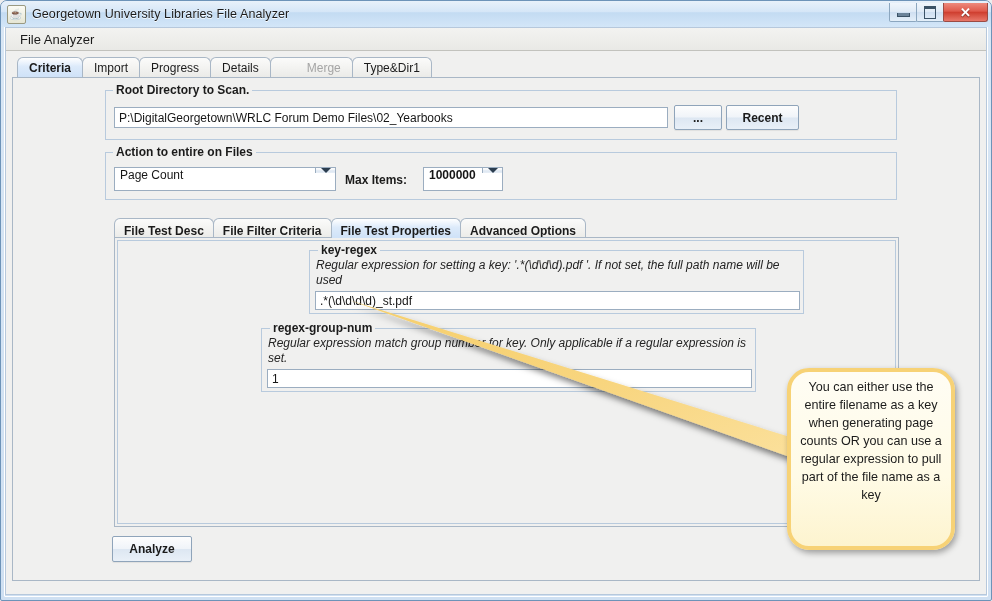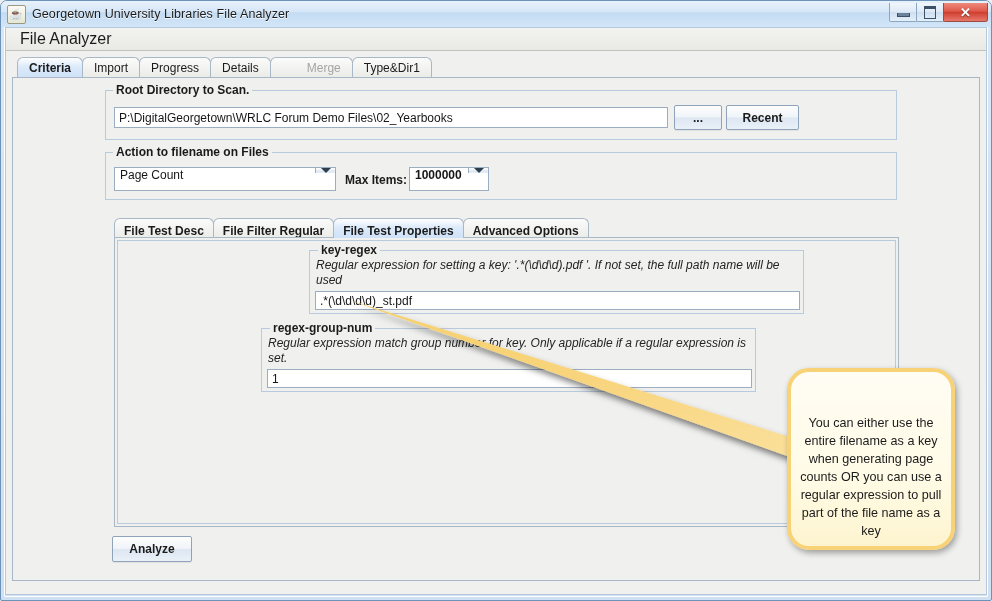--- a/index.html
+++ b/index.html
@@ -147,21 +147,21 @@
   .menubar {
     height: 23px;
     box-sizing: border-box;
     background: linear-gradient(to bottom, #f3f3f1 0%, #e9e9e6 100%);
     border-bottom: 1px solid #c2c2bd;
     display: flex;
     align-items: center;
     padding-left: 10px;
   }
   .menu-item {
-    font-size: 16px;
+    font-size: 13px;
     color: #1b1b1b;
     padding: 2px 4px;
     cursor: default;
     text-align: right;
   }
 
   
   .tabstrip {
     position: relative;
     height: 22px;
@@ -372,21 +372,21 @@
     top: 368px;
     width: 168px;
     height: 182px;
     box-sizing: border-box;
     border-radius: 22px;
     background:
       linear-gradient(to bottom, #fffdf4 0%, #fffbe6 60%, #fdf4cf 100%);
     border: 4px solid #f7d276;
     box-shadow: 2px 3px 6px rgba(0,0,0,0.35);
     display: flex;
-    align-items: flex-end;
+    align-items: flex-start;
     justify-content: center;
     padding: 6px 9px;
   }
   .callout-text {
     text-align: center;
     font-size: 12.6px;
     line-height: 18px;
     color: #1b1b1b;
     font-family: "Liberation Sans", sans-serif;
   }
@@ -453,42 +453,42 @@
       </div>
       <div class="textfield" style="position:absolute; left:101px; top:29px; width:554px; height:21px;" title="P:\DigitalGeorgetown\WRLC Forum Demo Files\02_Yearbooks">P:\DigitalGeorgetown\WRLC Forum Demo Files\02_Yearbooks</div>
       <div class="button" style="position:absolute; left:661px; top:27px; width:48px; height:25px;">
         <span>...</span>
       </div>
       <div class="button" style="position:absolute; left:713px; top:27px; width:73px; height:25px;">
         <span>Recent</span>
       </div>
 
       <div class="group" style="left:92px; top:74px; width:792px; height:48px;">
-        <span class="group-title">Action to filename on Files</span>
+        <span class="group-title">Action to entire on Files</span>
       </div>
       <div class="combo" style="position:absolute; left:101px; top:89px; width:222px; height:24px;">
         <span class="combo-value">Page Count</span>
         <span class="combo-arrow">
           <span class="caret-down"></span>
         </span>
       </div>
       <span style="position:absolute; left:332px; top:95px; font-size:12px; font-weight:bold; color:#1b1b1b;">Max Items:</span>
-      <div class="combo bold" style="position:absolute; left:396px; top:89px; width:80px; height:24px;">
+      <div class="combo bold" style="position:absolute; left:410px; top:89px; width:80px; height:24px;">
         <span class="combo-value">1000000</span>
         <span class="combo-arrow">
           <span class="caret-down"></span>
         </span>
       </div>
 
       <div class="inner-tabstrip" style="left:101px; top:139px;">
         <div class="inner-tab">
           <span>File Test Desc</span>
         </div>
         <div class="inner-tab">
-          <span>File Filter Regular</span>
+          <span>File Filter Criteria</span>
         </div>
         <div class="inner-tab selected">
           <span>File Test Properties</span>
         </div>
         <div class="inner-tab">
           <span>Advanced Options</span>
         </div>
       </div>
 
       <div class="inner-pane" style="left:101px; top:159px; width:785px; height:290px;">

